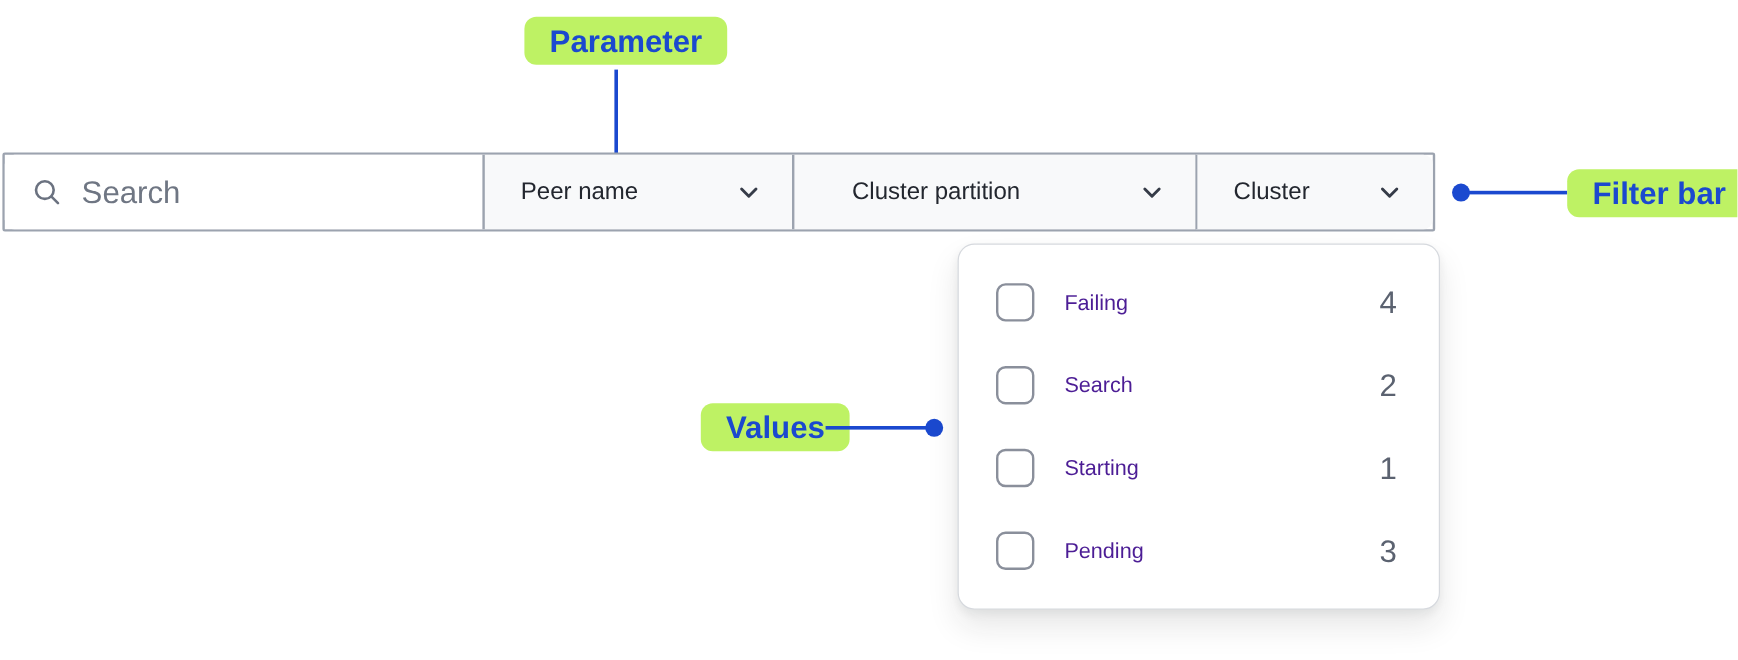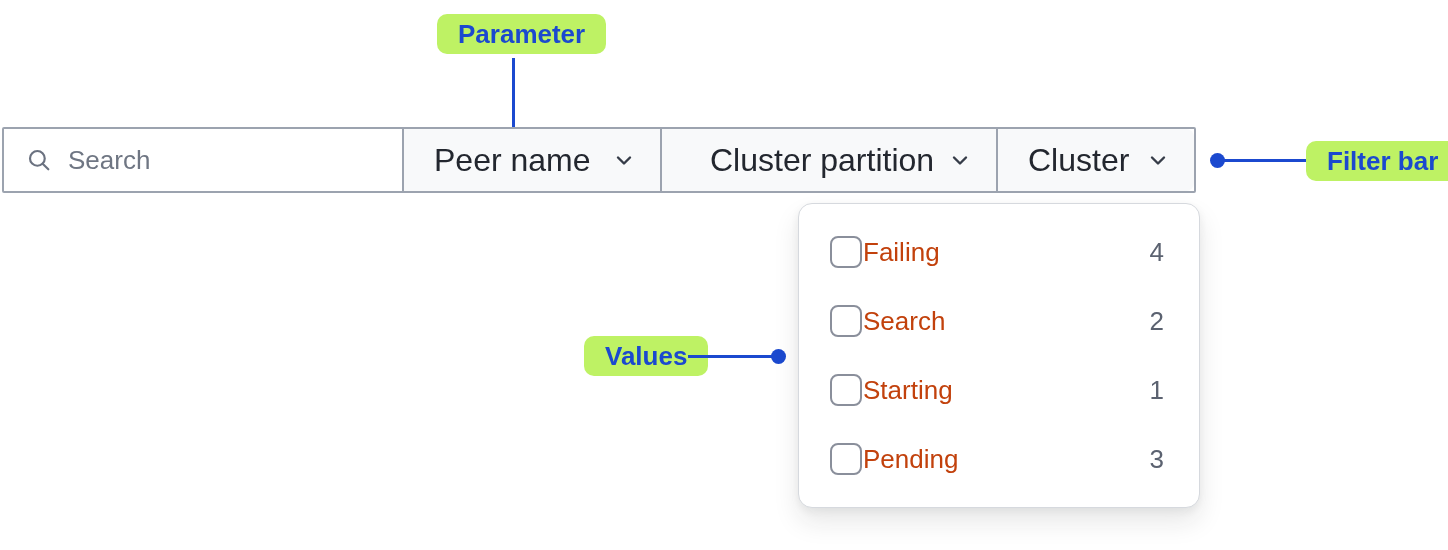--- a/index.html
+++ b/index.html
@@ -77,21 +77,21 @@
     display: flex;
     align-items: center;
     border-left: 2px solid #9CA3AF;
     background: #F8F9FA;
     padding: 0 24px 0 30px;
     cursor: pointer;
   }
   .dropdown-section.sec-peer    { width: 258px; }
   .dropdown-section.sec-cluster { width: 336px; padding-left: 48px; }
   .dropdown-section.sec-status  { flex: 1; border-radius: 0 8px 8px 0; }
-  .dd-label { font-size: 32px; font-weight: 500; color: #23272F; white-space: nowrap; }
+  .dd-label { font-size: 20px; font-weight: 500; color: #23272F; white-space: nowrap; }
   .dd-chevron { margin-left: auto; color: #363C48; display: flex; }
 
   
   .dropdown-panel {
     position: absolute;
     left: 798px; top: 203px;
     width: 402px; height: 305px;
     background: #ffffff;
     border: 1.5px solid #D6D9DE;
     border-radius: 14px;
@@ -102,21 +102,21 @@
     justify-content: space-between;
   }
   .option-row { display: flex; align-items: center; height: 46px; cursor: pointer; }
   .checkbox {
     width: 32px; height: 32px;
     border: 2px solid #8A8F9B;
     border-radius: 8px;
     background: #ffffff;
     flex: 0 0 auto;
   }
-  .option-label { margin-left: 1px; font-size: 26px; color: #c2410c; }
+  .option-label { margin-left: 25px; font-size: 18px; color: #4c1d95; }
   .option-count { margin-left: auto; font-size: 26px; color: #5B6270; }
 </style>
 </head>
 <body>
 
 <div class="canvas">
 
   <div class="anno-badge badge-parameter">
     <span>Parameter</span>
   </div>

